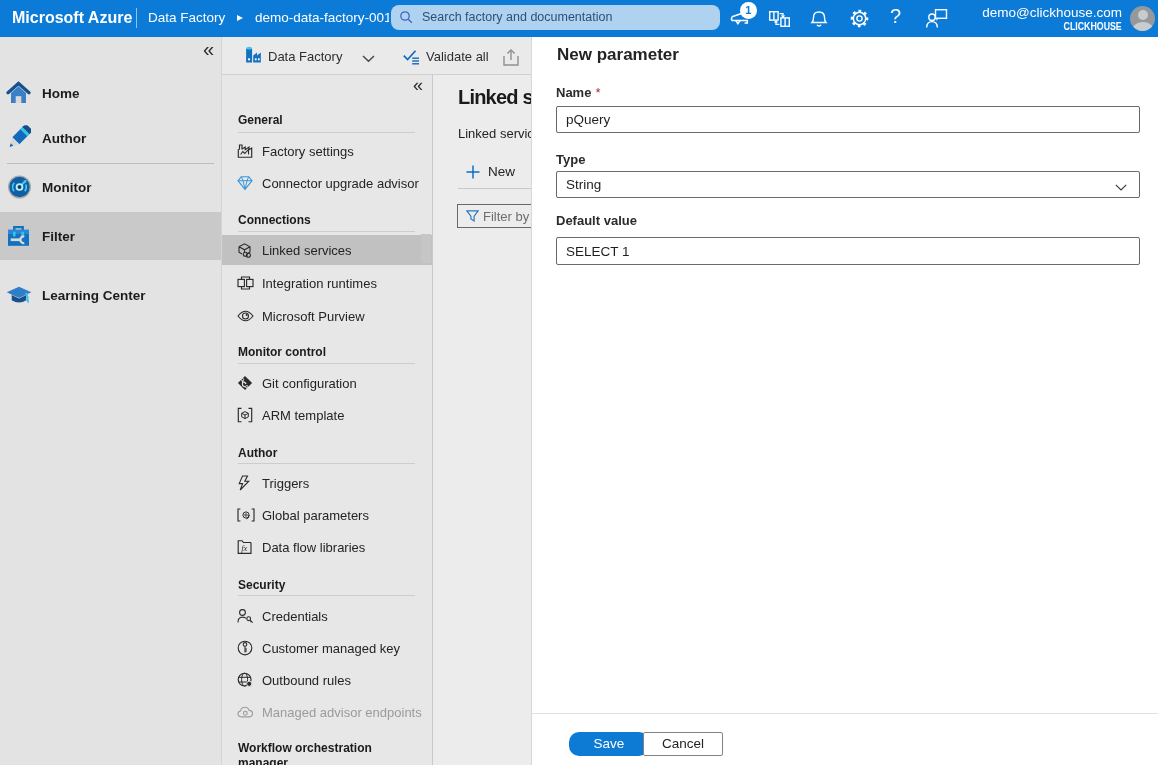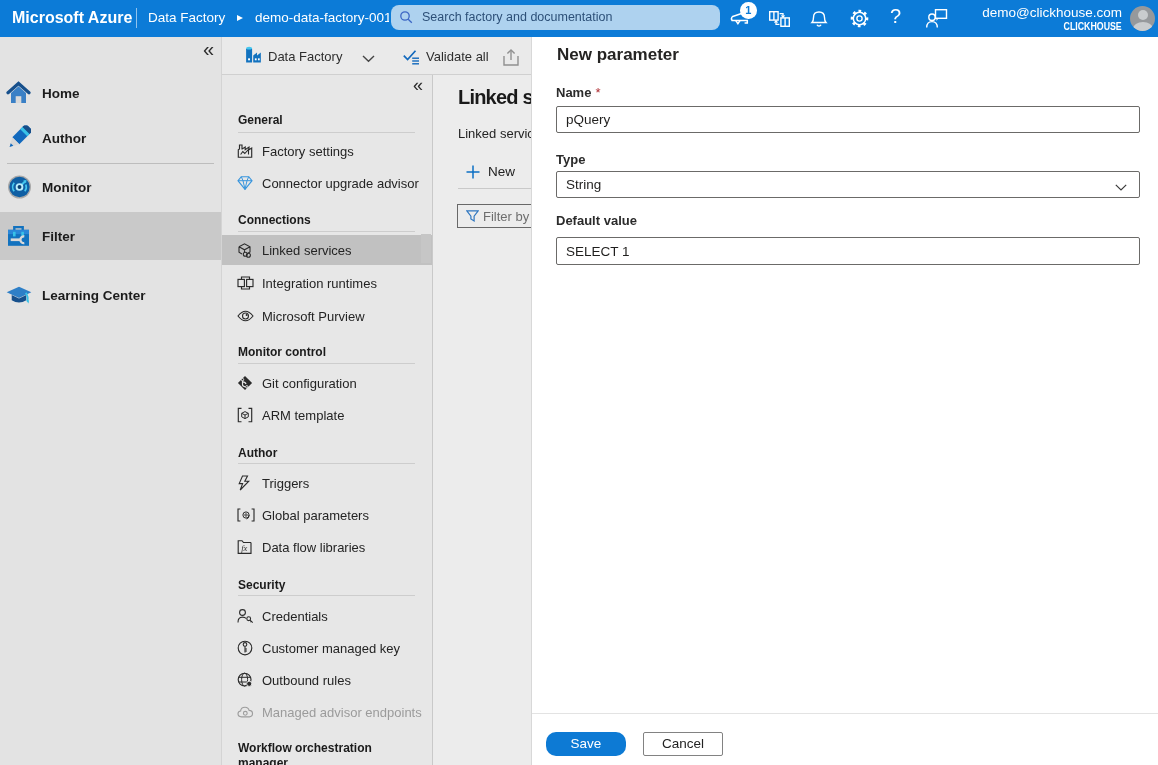--- a/index.html
+++ b/index.html
@@ -58,21 +58,21 @@
 
   
   #panel { position:absolute; left:531px; top:37px; width:627px; height:728px; background:#ffffff; border-left:1px solid #d8d8d8; z-index:6; }
   #ptitle { position:absolute; left:25px; top:8px; font-size:17px; font-weight:700; color:#252423; }
   .plabel { position:absolute; left:24px; font-size:13px; font-weight:700; color:#2b2b2b; }
   .plabel .req { color:#ae2b30; font-weight:400; padding-left:4px; }
   .pinput { position:absolute; left:24px; width:584px; height:27px; border:1px solid #6b6a68; background:#fff; font-family:"Liberation Sans",sans-serif; font-size:13.5px; color:#201f1e; padding:0 9px; border-radius:2px; }
   #pselchev { position:absolute; left:583px; top:147px; }
   #pfooter { position:absolute; left:0; top:676px; width:627px; height:52px; border-top:1px solid #e3e3e3; background:#fff; }
   .btn { position:absolute; top:18px; width:80px; height:24px; font-size:13.5px; text-align:center; line-height:23px; border-radius:2px; }
-  #btnsave { left:14px; background:#0d7ad4; color:#fff;border-radius:10px; }
+  #btnsave { left:37px; background:#0d7ad4; color:#fff;border-radius:10px; }
   #btncancel { left:111px; background:#fff; color:#222; border:1px solid #828282; line-height:21px; }
 </style>
 </head>
 <body>
 
 <div id="topbar">
   <div id="msazure">Microsoft Azure</div>
   <div id="tbsep"></div>
   <div class="crumb" style="left:148px;">Data Factory</div>
   <div id="crumbtri"></div>

